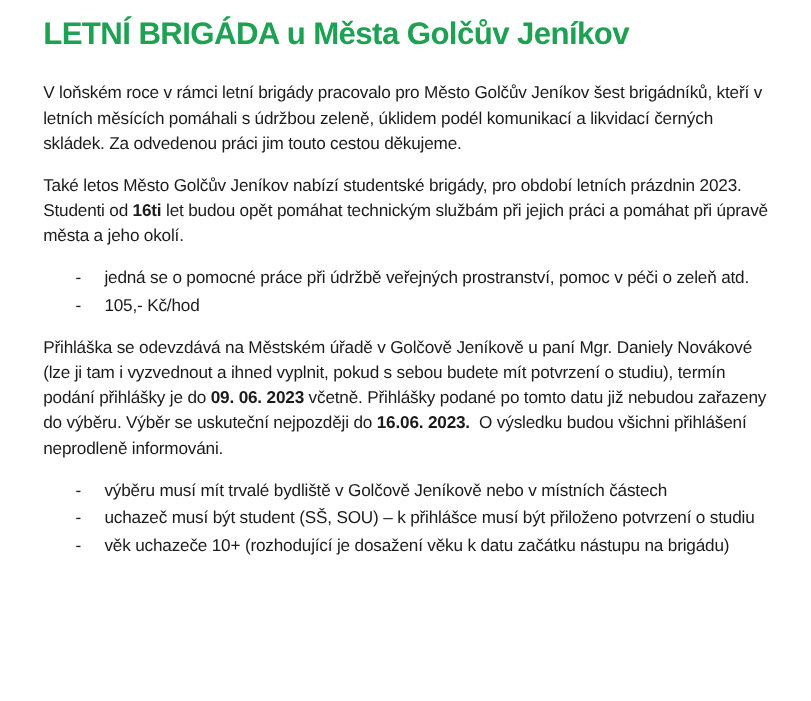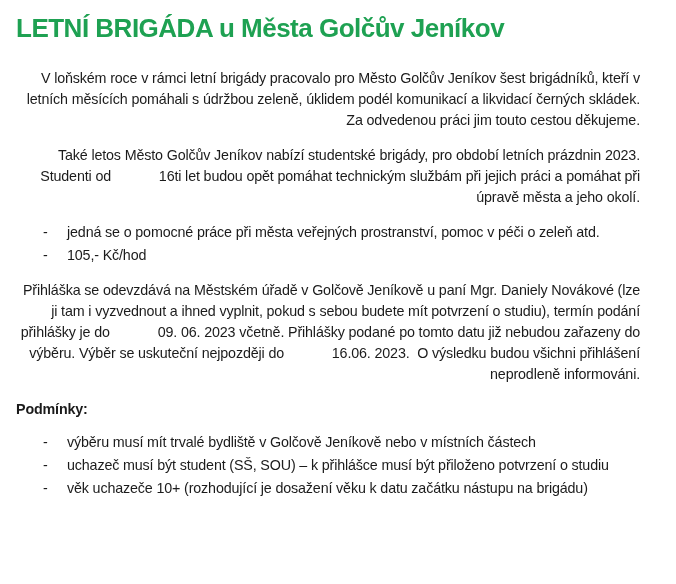--- a/index.html
+++ b/index.html
@@ -5,41 +5,40 @@
   html, body {
     margin: 0;
     padding: 0;
     background: #ffffff;
   }
   .page {
     position: relative;
     width: 676px;
     height: 584px;
     box-sizing: border-box;
-    padding: 13px 36px 0 16px;
+    padding: 13px 36px 0 36px;
     background: #ffffff;
     overflow: hidden;
     font-family: "Liberation Sans", "DejaVu Sans", sans-serif;
     font-size: 14.3px;
     line-height: 21px;
     letter-spacing: -0.15px;
     color: #1b1b1b;
   }
   .doc-title {
     margin: 0 0 24px 0;
     font-size: 26px;
     line-height: 31px;
     font-weight: bold;
     letter-spacing: -0.5px;
     color: #1ea152;
   }
   .para {
     margin: 0 0 14px 0;
     white-space: pre-wrap;
-    text-align: right;
   }
   .section-heading {
     margin: 0 0 12px 0;
     font-weight: bold;
   }
   .dash-list {
     list-style: none;
     margin: 0 0 14px 0;
     padding: 0;
   }
@@ -47,48 +46,47 @@
     display: flex;
     margin: 0 0 2px 27px;
   }
   .dash-list .marker {
     flex: 0 0 24px;
     width: 24px;
   }
   .dash-list .item-text {
     flex: 1 1 auto;
   }
-  strong { font-weight: normal; margin-left: 44px; }
+  strong { font-weight: bold; }
 </style>
 </head>
 <body>
 
 <div class="page">
 
   <h1 class="doc-title">LETNÍ BRIGÁDA u Města Golčův Jeníkov</h1>
 
   <p class="para"><span>V loňském roce v rámci letní brigády pracovalo pro Město Golčův Jeníkov šest brigádníků, kteří v letních měsících pomáhali s údržbou zeleně, úklidem podél komunikací a likvidací černých skládek. Za odvedenou práci jim touto cestou děkujeme.</span></p>
 
   <p class="para"><span>Také letos Město Golčův Jeníkov nabízí studentské brigády, pro období letních prázdnin 2023. Studenti od </span><strong>16ti</strong><span> let budou opět pomáhat technickým službám při jejich práci a pomáhat při úpravě města a jeho okolí.</span></p>
 
 
   <ul class="dash-list">
     <li>
       <span class="marker">-</span>
-      <span class="item-text">jedná se o pomocné práce při města veřejných prostranství, pomoc v péči o zeleň atd.</span>
+      <span class="item-text">jedná se o pomocné práce při údržbě veřejných prostranství, pomoc v péči o zeleň atd.</span>
     </li>
     <li>
       <span class="marker">-</span>
       <span class="item-text">105,- Kč/hod</span>
     </li>
   </ul>
 
   <p class="para"><span>Přihláška se odevzdává na Městském úřadě v Golčově Jeníkově u paní Mgr. Daniely Novákové (lze ji tam i vyzvednout a ihned vyplnit, pokud s sebou budete mít potvrzení o studiu), termín podání přihlášky je do </span><strong>09. 06. 2023</strong><span> včetně. Přihlášky podané po tomto datu již nebudou zařazeny do výběru. Výběr se uskuteční nejpozději do </span><strong>16.06. 2023.</strong><span>  O výsledku budou všichni přihlášení neprodleně informováni.</span></p>
 
-  <p class="section-heading">Podmínky:</p>
 
   <ul class="dash-list">
     <li>
       <span class="marker">-</span>
       <span class="item-text">výběru musí mít trvalé bydliště v Golčově Jeníkově nebo v místních částech</span>
     </li>
     <li>
       <span class="marker">-</span>
       <span class="item-text">uchazeč musí být student (SŠ, SOU) – k přihlášce musí být přiloženo potvrzení o studiu</span>
     </li>

